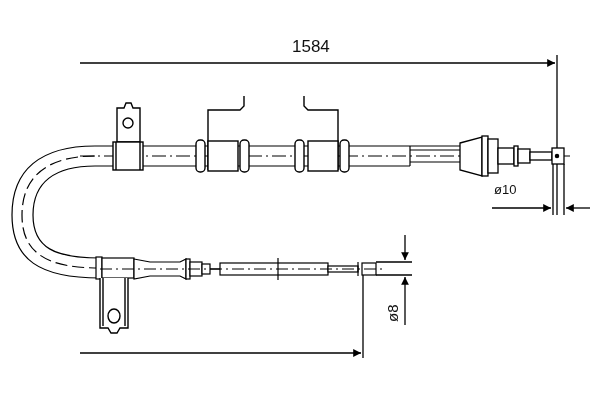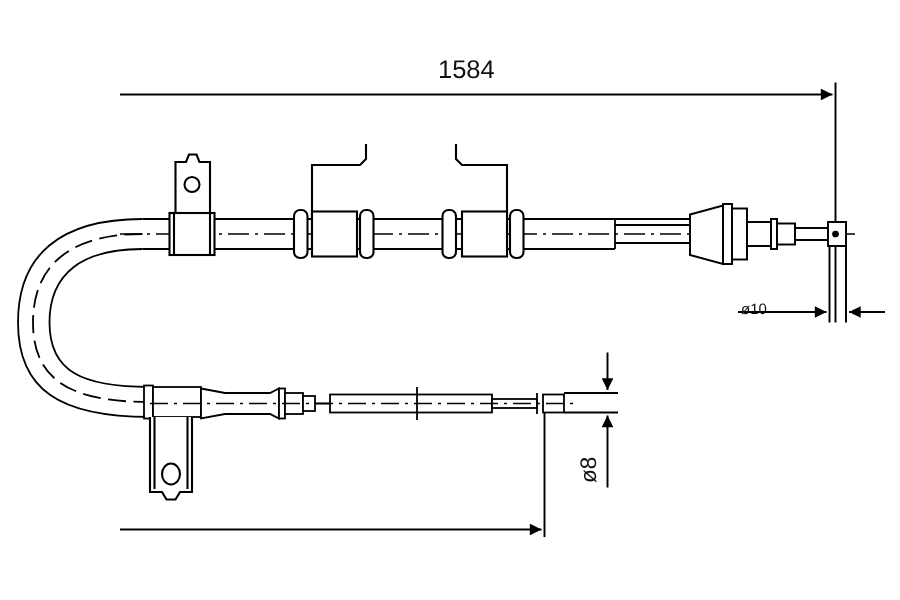--- a/index.html
+++ b/index.html
@@ -1,20 +1,20 @@
 <!DOCTYPE html>
 <html><head>
   <meta charset="utf-8">
   <style>
     html, body { margin: 0; padding: 0; background: #ffffff; }
     body { width: 600px; height: 400px; position: relative; overflow: hidden; }
     #diagram { position: absolute; left: 0; top: 0; width: 600px; height: 400px; }
     .lbl { position: absolute; font-family: Liberation Sans, sans-serif; color: #111; white-space: nowrap; }
     .lbl-length { left: 292px; top: 37px; font-size: 17px; }
-    .lbl-d10 { left: 494px; top: 201px; font-size: 10px; }
+    .lbl-d10 { left: 494px; top: 182px; font-size: 13px; }
     .lbl-d8 { left: 384px; top: 295px; font-size: 15px; transform: rotate(-90deg); transform-origin: left top; top: 322px; }
   </style>
 </head>
 <body>
 
 <svg id="diagram" viewBox="0 0 600 400" xmlns="http://www.w3.org/2000/svg">
   <defs>
     <marker id="arr" viewBox="0 0 10 10" refX="10" refY="5" markerWidth="9" markerHeight="6" orient="auto">
       <path d="M0,0 L10,5 L0,10 z" fill="#000"></path>
     </marker>

